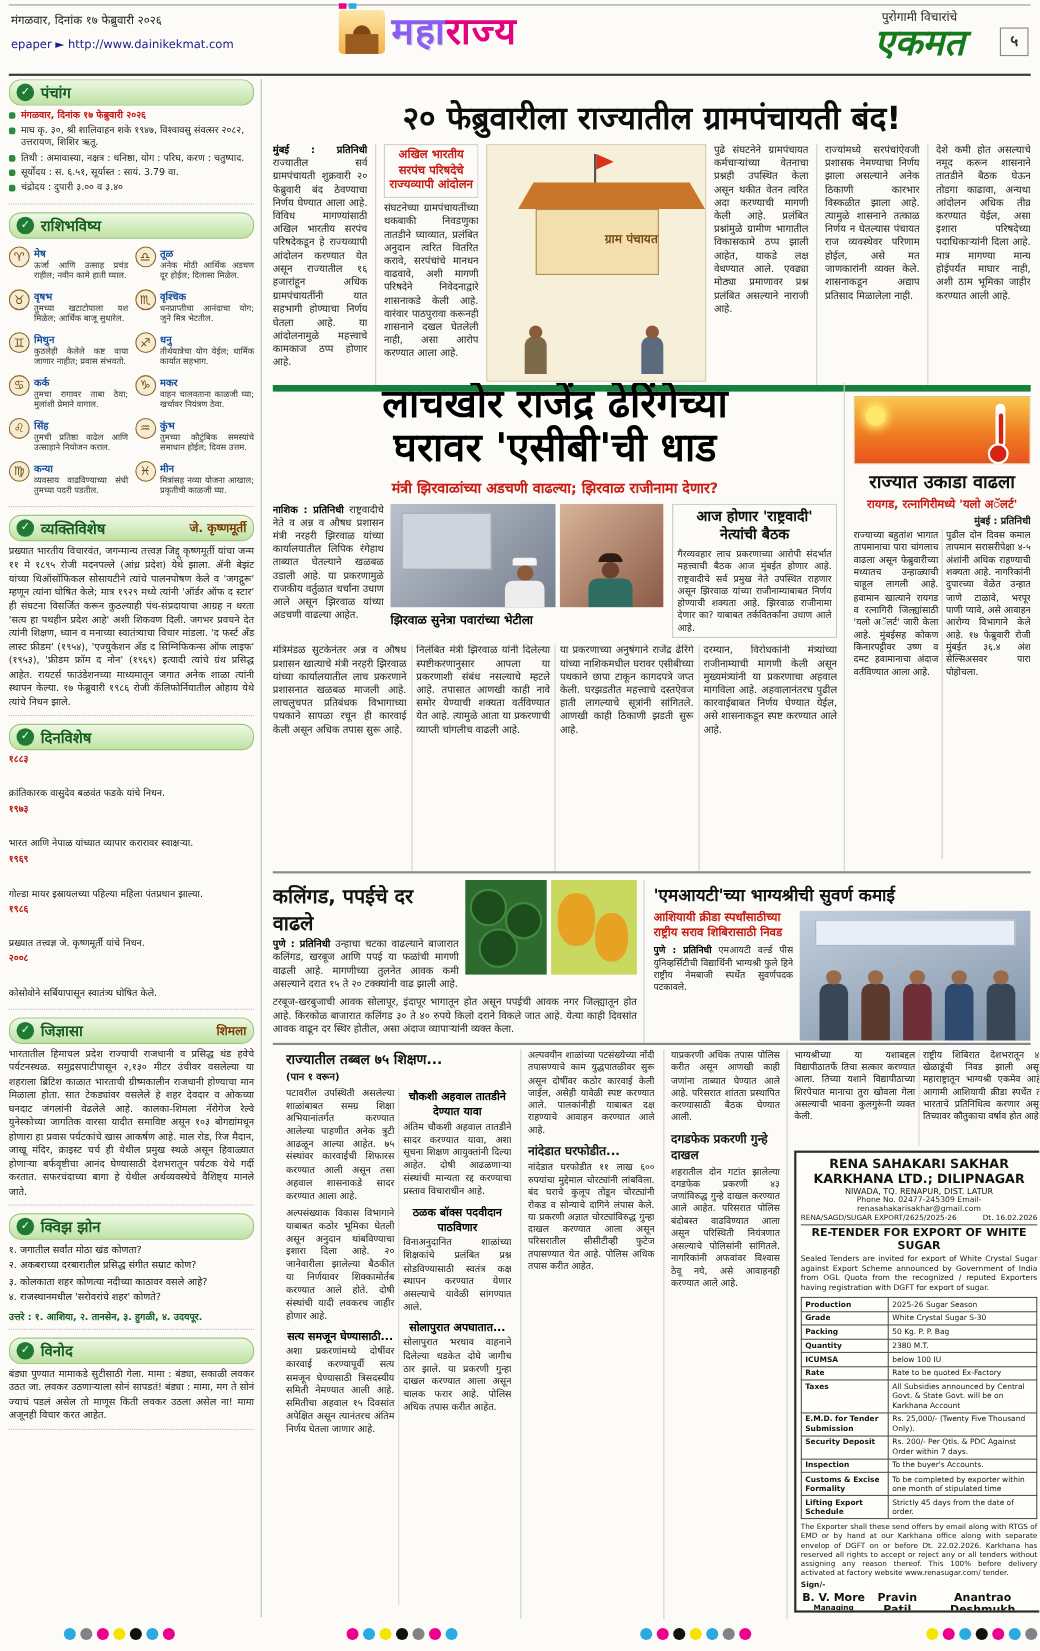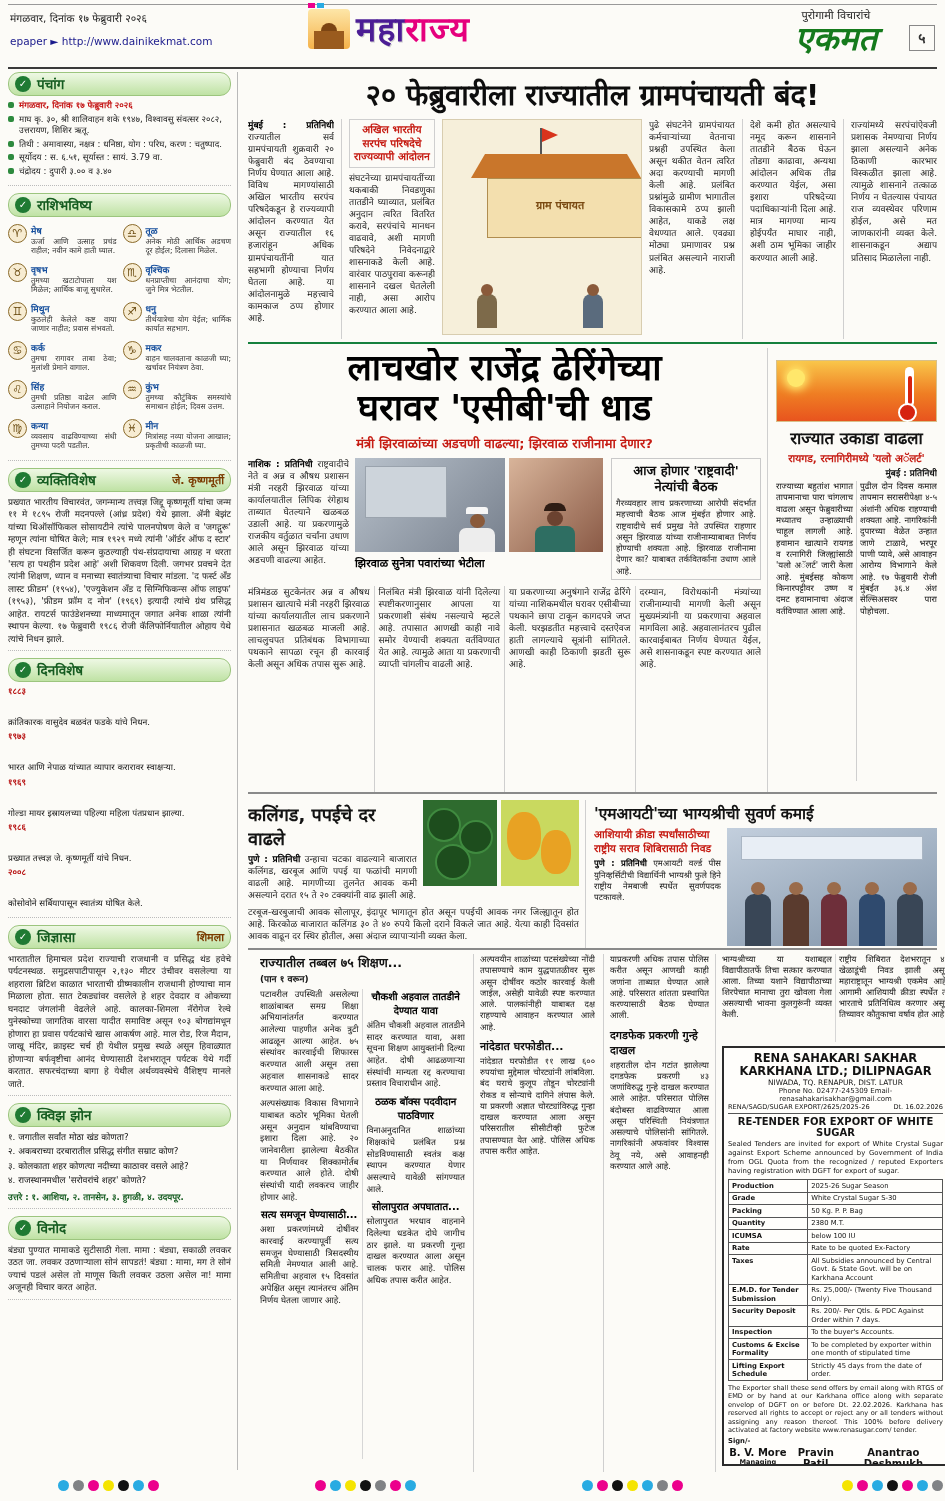--- a/index.html
+++ b/index.html
@@ -6,21 +6,21 @@
   .page{position:relative;width:945px;height:1501px;background:#fcfbf7;font-family:"DejaVu Sans",sans-serif;color:#131313;overflow:hidden;}
   
   .header{position:absolute;left:8px;right:8px;top:4px;height:62px;border-top:1px solid #999;border-bottom:2px solid #3a3a3a;}
   .h-date{position:absolute;left:2px;top:6px;font-size:10.5px;color:#222;}
   .h-epaper{position:absolute;left:2px;top:30px;font-size:10.5px;color:#1a1a8c;text-decoration:none;}
   .h-center{position:absolute;left:300px;top:4px;display:flex;align-items:center;gap:6px;}
   .mast-ico{width:42px;height:40px;background:linear-gradient(180deg,#fde6a8,#f5b24a);border-radius:4px;position:relative;overflow:hidden;}
   .mast-ico .fort{position:absolute;bottom:0;left:6px;width:30px;height:18px;background:#9a5b1e;}
   .mast-ico .dome{position:absolute;bottom:14px;left:13px;width:16px;height:12px;background:#7c4513;border-radius:8px 8px 0 0;}
   .mast-text{font-size:34px;font-weight:bold;letter-spacing:1px;line-height:1;}
-  .mast-text .m1{color:#4c1d95;text-shadow:1px 1px 0 #cfcfcf;}
+  .mast-text .m1{color:#8b5cf6;text-shadow:1px 1px 0 #cfcfcf;}
   .mast-text .m2{color:#e5007d;}
   .h-right{position:absolute;right:60px;top:2px;text-align:center;}
   .tagline{font-size:11px;color:#222;}
   .brand{font-family:"DejaVu Serif",serif;font-style:italic;font-weight:bold;font-size:33px;color:#157a1c;line-height:1;}
   .pageno{position:absolute;right:2px;top:20px;width:24px;height:24px;border:1px solid #888;text-align:center;line-height:24px;font-size:14px;font-weight:bold;color:#333;}
   .regmarks{position:absolute;left:300px;top:-2px;display:flex;gap:2px;}
   .regmarks i{width:7px;height:5px;display:block;}
   
   .sidebar{position:absolute;left:8px;top:72px;width:230px;height:1398px;border-right:1px solid #b9b9b9;padding-right:6px;box-sizing:border-box;overflow:hidden;}
   .sec{margin-bottom:7px;border-bottom:1px dotted #bbb;padding-bottom:5px;}
@@ -40,29 +40,29 @@
   .din-item{display:flex;gap:5px;font-size:8.6px;line-height:1.35;margin:2.5px 0;flex-direction:column;}
   .din-item b{color:#b81414;flex:0 0 26px;}
   .quiz-q{font-size:8.8px;line-height:1.45;margin:1.5px 0;}
   .quiz-a{font-size:8.6px;font-weight:bold;color:#155c20;margin-top:4px;}
   
   .main{position:absolute;left:248px;top:72px;width:689px;height:1398px;}
   .txt{font-size:9px;line-height:1.34;text-align:justify;color:#1b1b1b;margin:0 0 5px 0;}
   .txt b.by{color:#000;}
   .small{font-size:8.4px;}
   
-  .lead{position:absolute;top:0;left:0;width:689px;height:272px;border-bottom:2px solid #15803d;box-sizing:border-box;overflow:hidden;}
+  .lead{position:absolute;top:12px;left:0;width:689px;height:272px;border-bottom:6px solid #15803d;box-sizing:border-box;overflow:hidden;}
   .lead-h1{font-size:29px;font-weight:900;text-align:center;margin:2px 0 6px 0;color:#0d0d0d;}
   .lead-row{display:flex;gap:7px;height:220px;overflow:hidden;}
   .lead-col{flex:1;overflow:hidden;}
   .lead-col + .lead-col{border-left:1px solid #cfcfcf;padding-left:7px;}
   .lead-box{border:1px solid #cfcfcf;padding:3px;margin-bottom:4px;color:#c61d14;font-weight:bold;font-size:10.5px;text-align:center;line-height:1.3;}
   .cartoon{flex:0 0 198px;height:214px;background:#f6efda;border:1px solid #d8cdb0;position:relative;overflow:hidden;}
   .c-roof{position:absolute;top:34px;left:28px;width:142px;height:0;border-bottom:24px solid #c9762b;border-left:14px solid transparent;border-right:14px solid transparent;}
-  .c-body{position:absolute;top:58px;left:44px;width:110px;height:58px;background:#f3dfae;border:1px solid #b08d4f;text-align:left;padding-left:48px;}
+  .c-body{position:absolute;top:58px;left:44px;width:110px;height:58px;background:#f3dfae;border:1px solid #b08d4f;text-align:right;}
   .c-label{font-size:11px;font-weight:bold;color:#7a4a12;margin-top:18px;}
   .c-pole{position:absolute;top:8px;left:97px;width:2px;height:28px;background:#555;}
   .c-flag{position:absolute;top:8px;left:99px;width:0;height:0;border-top:7px solid transparent;border-bottom:7px solid transparent;border-left:16px solid #d8341c;}
   .c-man{position:absolute;bottom:6px;width:20px;height:34px;background:#7d6a4a;border-radius:8px 8px 0 0;}
   .c-man .h{position:absolute;top:-10px;left:4px;width:12px;height:12px;border-radius:50%;background:#8a5a3a;}
   
   .band2{position:absolute;top:276px;left:0;width:689px;height:446px;border-bottom:2px solid #8a8a8a;box-sizing:border-box;overflow:hidden;}
   .acb{position:absolute;left:0;top:0;width:520px;height:444px;border-right:1px solid #cfcfcf;padding-right:6px;box-sizing:border-box;overflow:hidden;}
   .acb-h{font-size:36px;font-weight:900;text-align:center;line-height:1.12;color:#000;}
   .acb-sub{font-size:13px;font-weight:bold;color:#c61d14;text-align:center;margin:5px 0 6px 0;}
@@ -389,24 +389,24 @@
               <span class="h"></span>
             </div>
           <div class="c-man" style="left:140px;background:#5a6b7d">
               <span class="h"></span>
             </div>
         </div>
         <div class="lead-col">
             <p class="txt">पुढे संघटनेने ग्रामपंचायत कर्मचाऱ्यांच्या वेतनाचा प्रश्नही उपस्थित केला असून थकीत वेतन त्वरित अदा करण्याची मागणी केली आहे. प्रलंबित प्रश्नांमुळे ग्रामीण भागातील विकासकामे ठप्प झाली आहेत, याकडे लक्ष वेधण्यात आले. एवढ्या मोठ्या प्रमाणावर प्रश्न प्रलंबित असल्याने नाराजी आहे.</p>
           </div>
         <div class="lead-col">
+            <p class="txt">राज्यांमध्ये सरपंचांऐवजी प्रशासक नेमण्याचा निर्णय झाला असल्याने अनेक ठिकाणी कारभार विस्कळीत झाला आहे. त्यामुळे शासनाने तत्काळ निर्णय न घेतल्यास पंचायत राज व्यवस्थेवर परिणाम होईल, असे मत जाणकारांनी व्यक्त केले. शासनाकडून अद्याप प्रतिसाद मिळालेला नाही.</p>
+          </div>
+        <div class="lead-col">
             <p class="txt">देशे कमी होत असल्याचे नमूद करून शासनाने तातडीने बैठक घेऊन तोडगा काढावा, अन्यथा आंदोलन अधिक तीव्र करण्यात येईल, असा इशारा परिषदेच्या पदाधिकाऱ्यांनी दिला आहे. मात्र मागण्या मान्य होईपर्यंत माघार नाही, अशी ठाम भूमिका जाहीर करण्यात आली आहे.</p>
-          </div>
-        <div class="lead-col">
-            <p class="txt">राज्यांमध्ये सरपंचांऐवजी प्रशासक नेमण्याचा निर्णय झाला असल्याने अनेक ठिकाणी कारभार विस्कळीत झाला आहे. त्यामुळे शासनाने तत्काळ निर्णय न घेतल्यास पंचायत राज व्यवस्थेवर परिणाम होईल, असे मत जाणकारांनी व्यक्त केले. शासनाकडून अद्याप प्रतिसाद मिळालेला नाही.</p>
           </div>
       </div>
     </div>
 
     <div class="band2">
       <div class="acb">
         <div class="acb-h">लाचखोर राजेंद्र ढेरिंगेच्या</div>
         <div class="acb-h">घरावर 'एसीबी'ची धाड</div>
         <div class="acb-sub">मंत्री झिरवाळांच्या अडचणी वाढल्या; झिरवाळ राजीनामा देणार?</div>
         <div class="acb-row">

